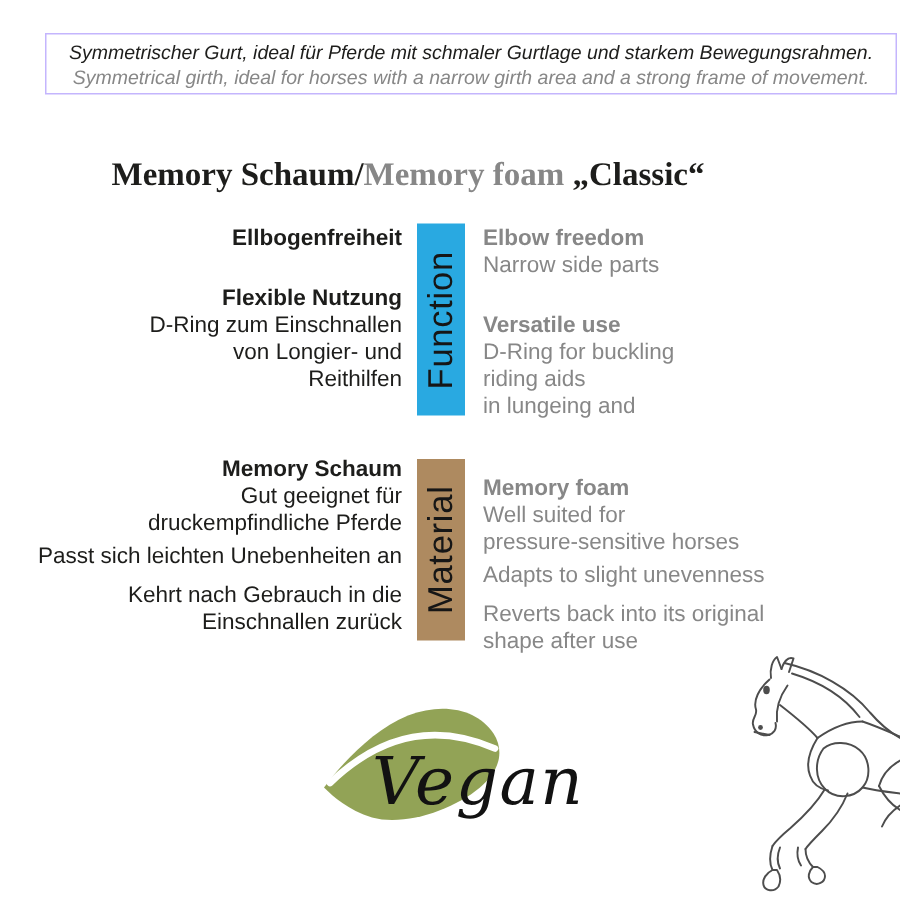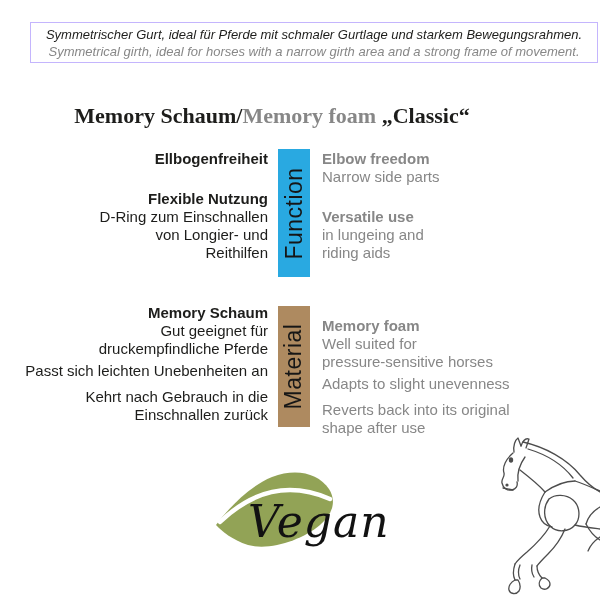--- a/index.html
+++ b/index.html
@@ -73,22 +73,23 @@
 </div>
 
 <div class="band band-function">
   <span class="label">Function</span>
 </div>
 
 <div class="col en" style="top:150px;">
   <div class="h">Elbow freedom</div>
   <div>Narrow side parts</div>
   <div class="h gap22">Versatile use</div>
+  <div>D-Ring for buckling</div>
+  <div>riding aids</div>
   <div>in lungeing and</div>
-  <div>riding aids</div>
 </div>
 
 <div class="col de" style="top:304px;">
   <div class="h">Memory Schaum</div>
   <div>Gut geeignet für</div>
   <div>druckempfindliche Pferde</div>
   <div class="gap4">Passt sich leichten Unebenheiten an</div>
   <div class="gap8">Kehrt nach Gebrauch in die</div>
   <div>Einschnallen zurück</div>
 </div>

